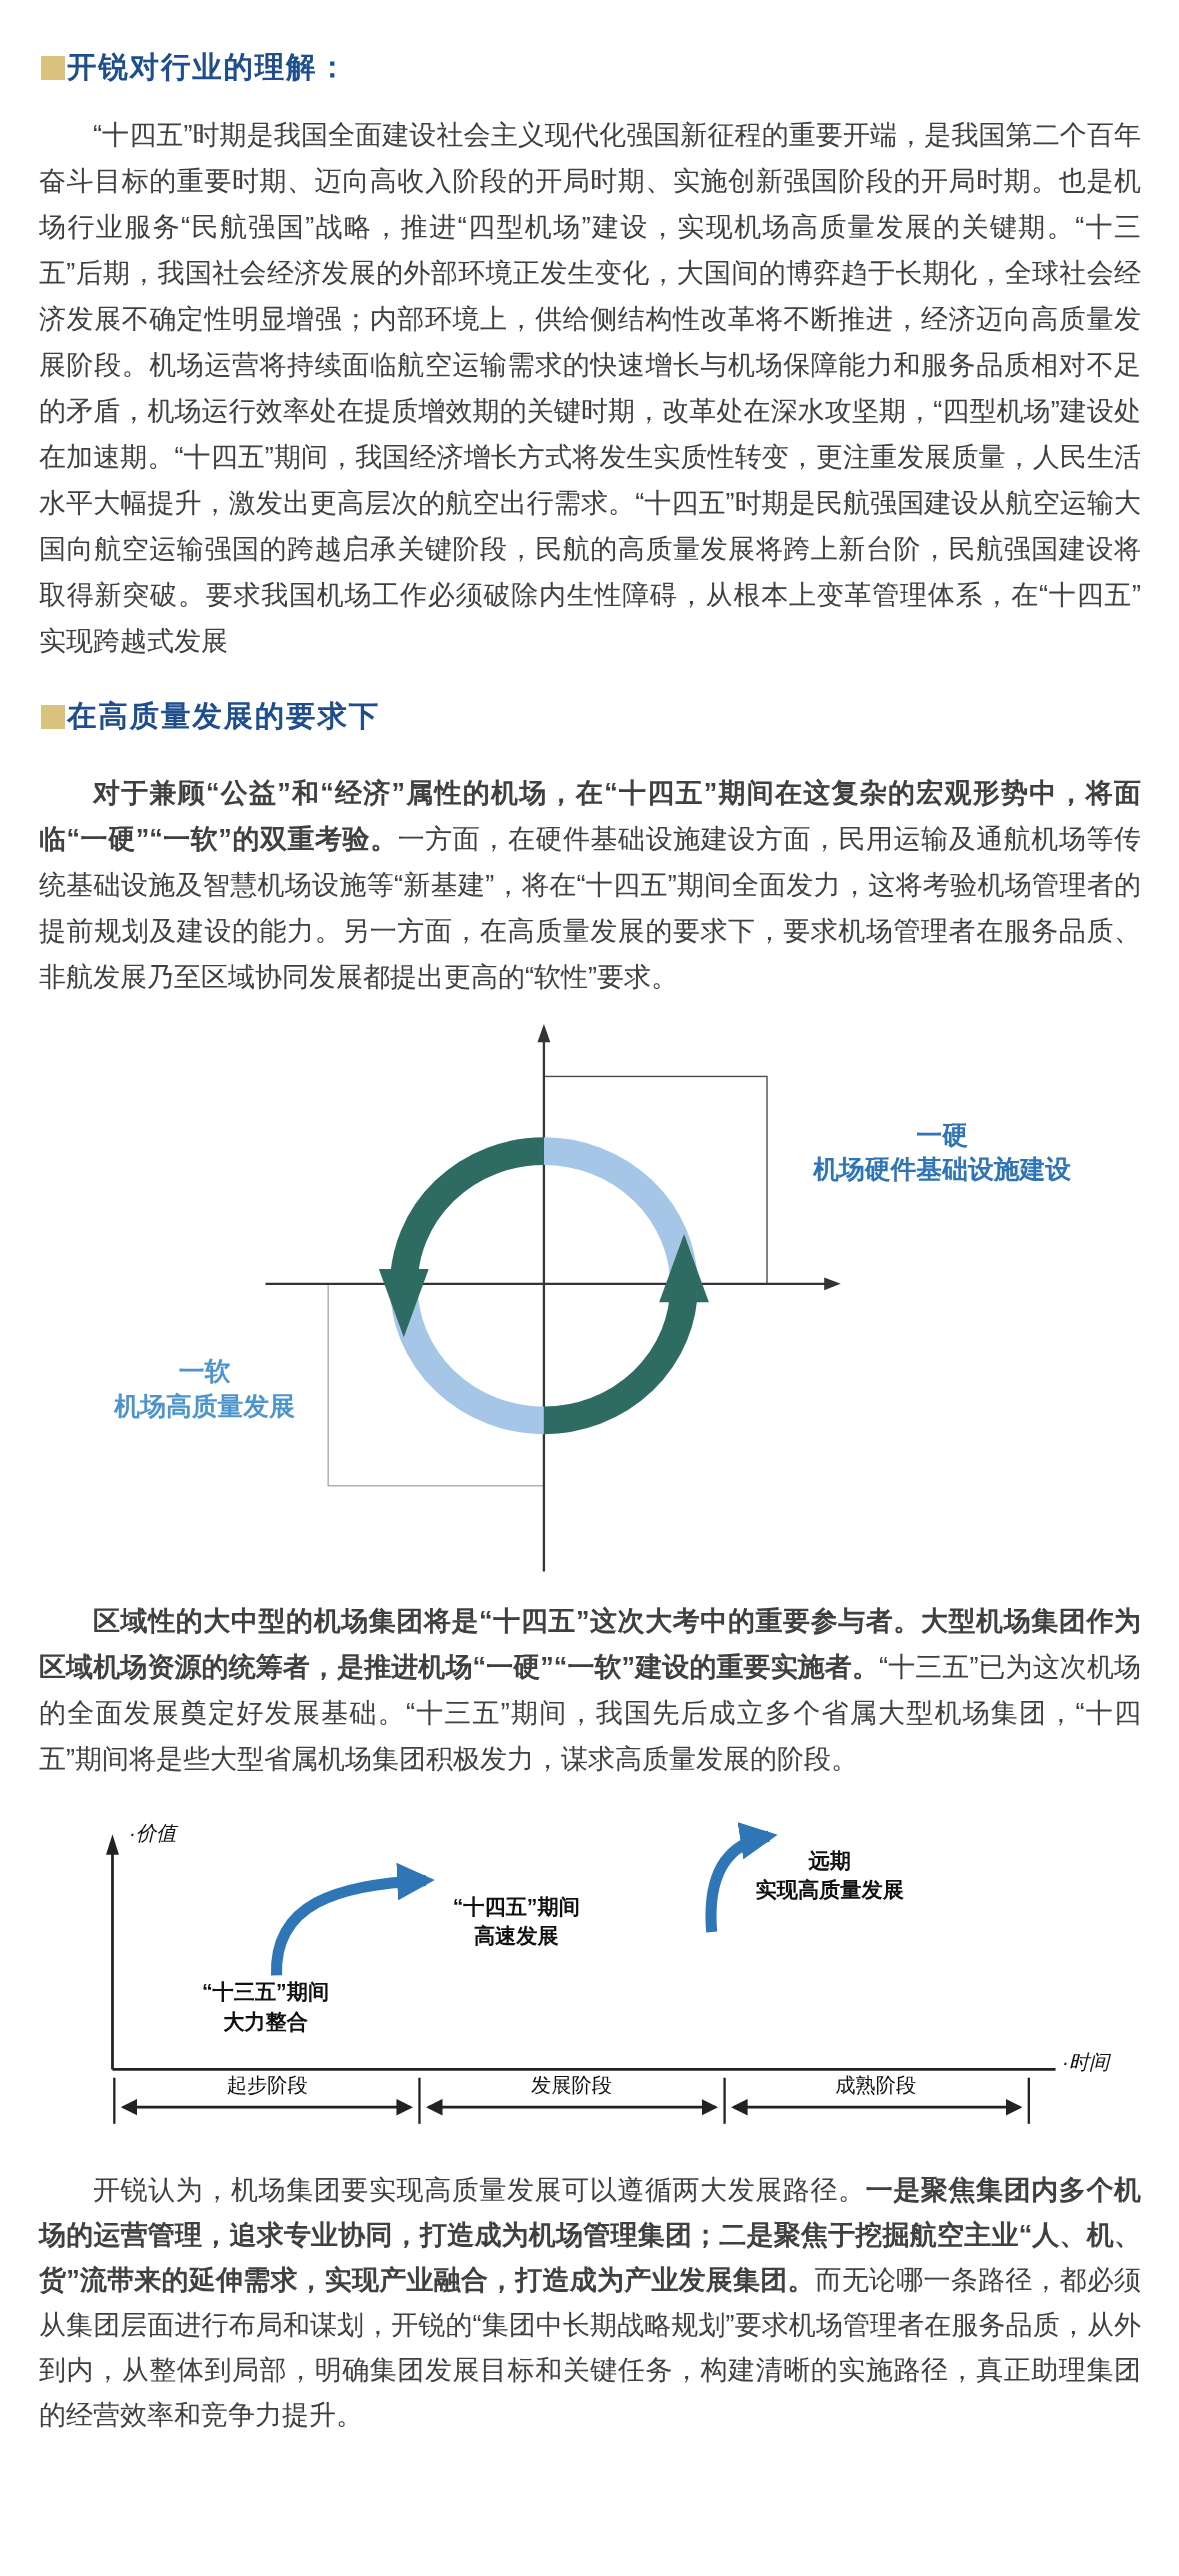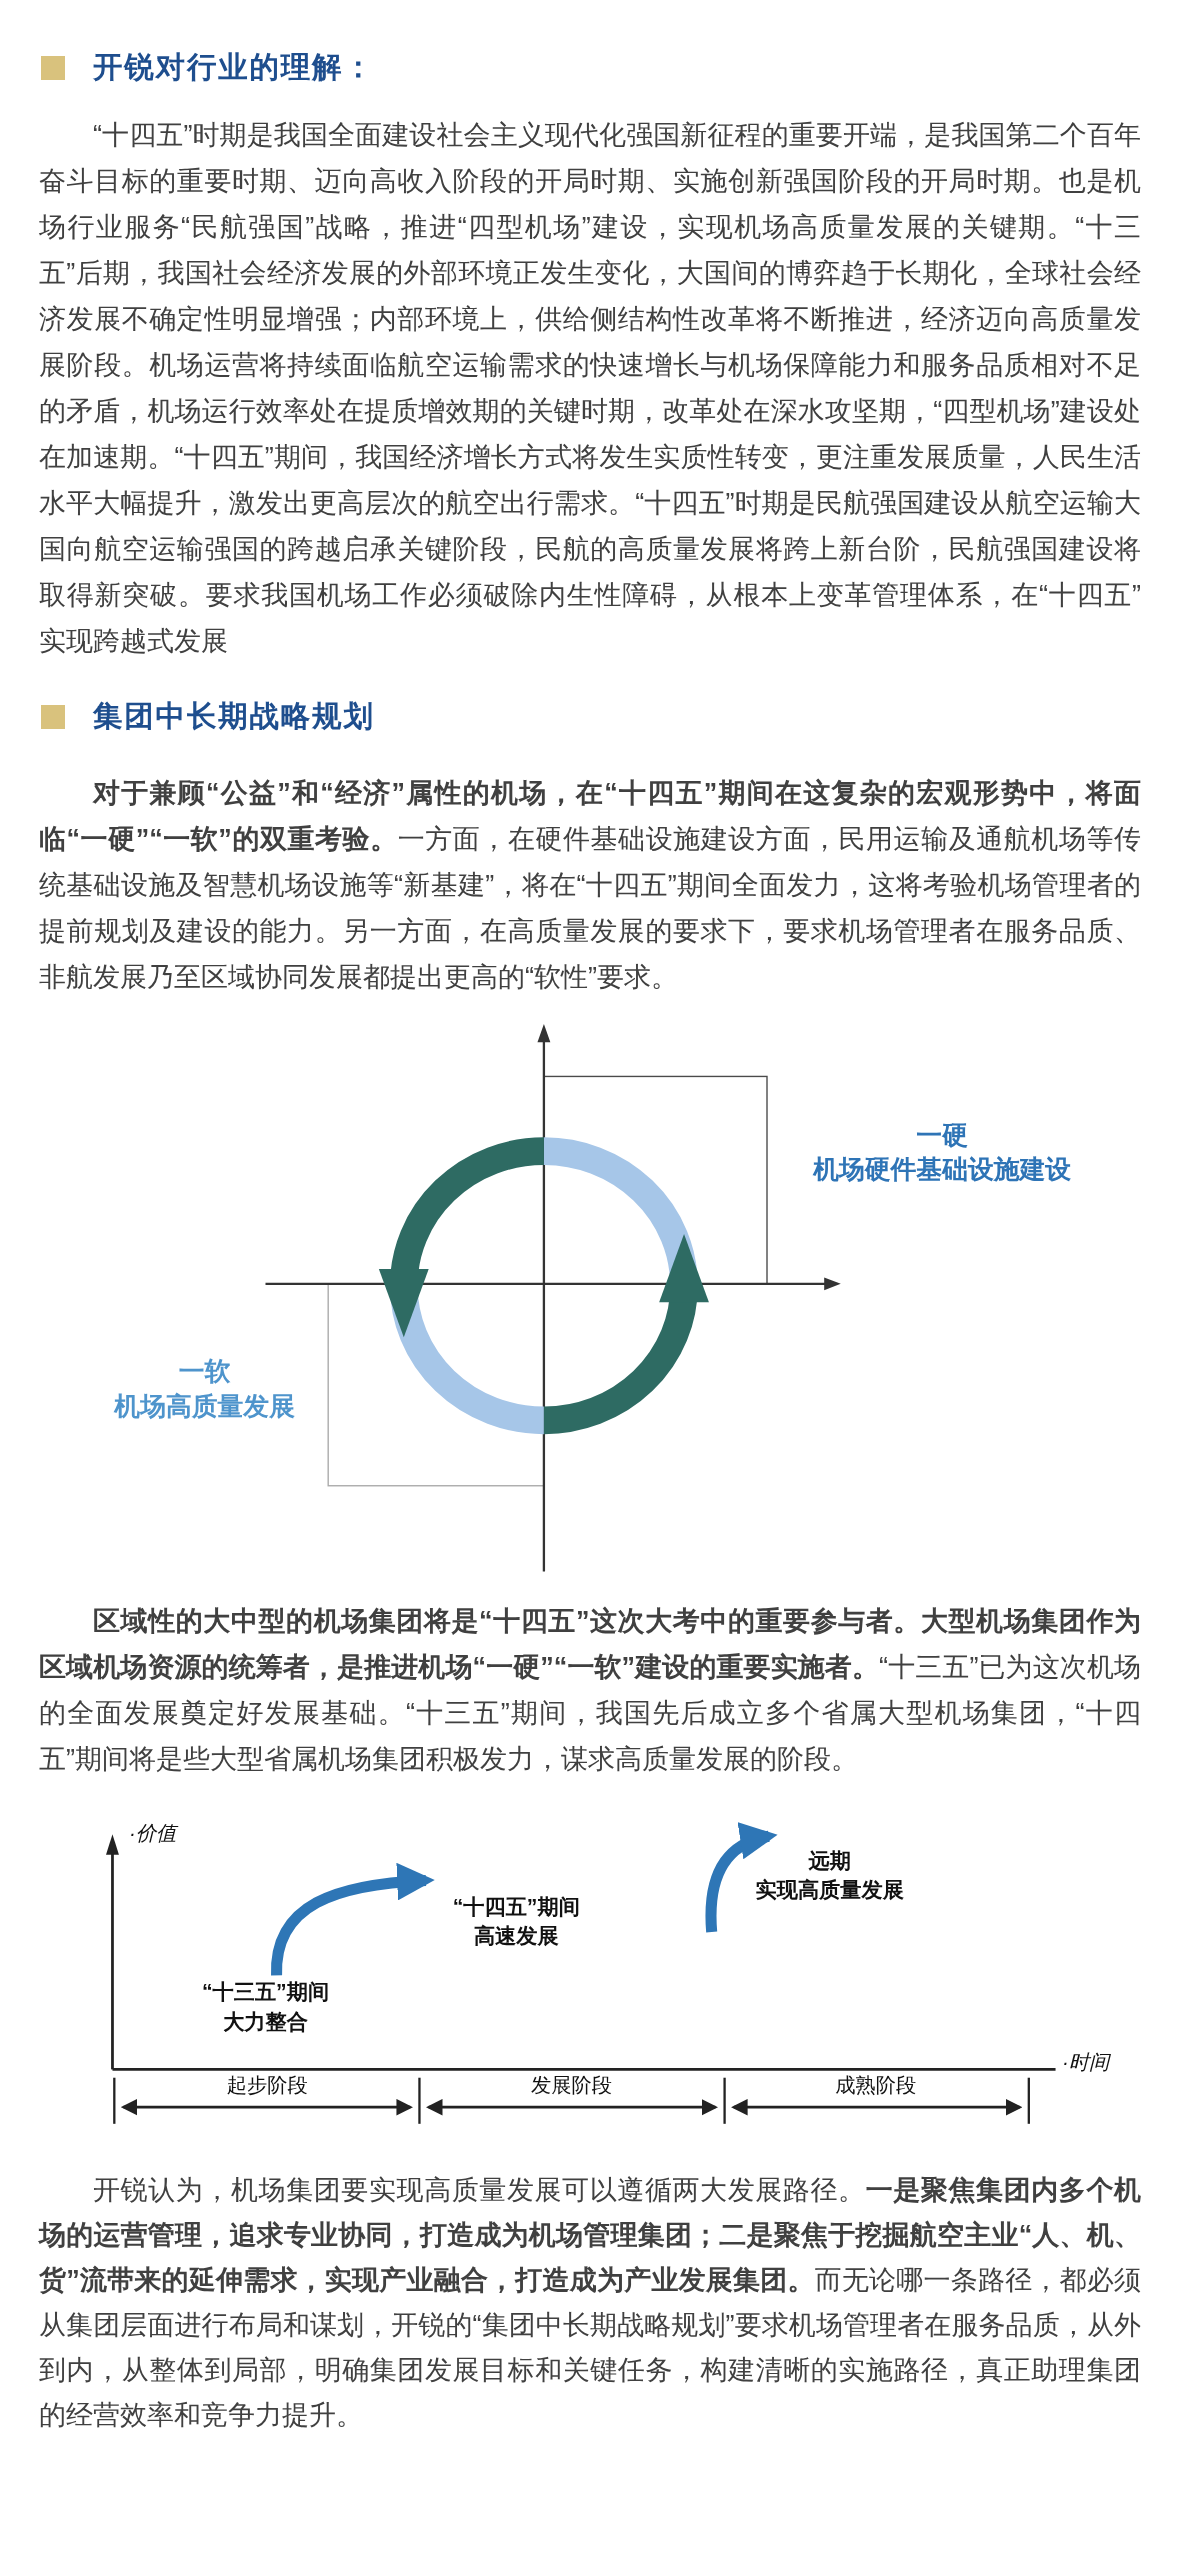--- a/index.html
+++ b/index.html
@@ -1,21 +1,21 @@
 <!DOCTYPE html>
 <html style="font-size:14.7px"><head>
 <meta charset="utf-8">
 <style>
   html,body{margin:0;padding:0;}
   body{
     width:1180px;height:2576px;position:relative;background:#ffffff;
     font-family:"Liberation Sans","DejaVu Sans",sans-serif;color:#111;
     overflow:hidden;
   }
-  .heading{position:absolute;left:41px;display:flex;align-items:center;gap:28px;}
+  .heading{position:absolute;left:41px;display:flex;align-items:center;gap:2px;}
   .sq{width:24px;height:24px;background:#d9c27d;flex:0 0 auto;}
   .heading-text{font-size:29.5px;font-weight:bold;color:#1e4e8e;letter-spacing:1.8px;white-space:nowrap;}
   .para{position:absolute;left:39px;width:1102px;font-size:27px;line-height:46px;
         color:#404040;text-align:justify;}
   .para p{margin:0;text-indent:2em;}
   .para .bold{font-weight:bold;}
   .p45{line-height:45px;}
   svg{position:absolute;left:0;}
   svg text{font-family:"Liberation Sans","DejaVu Sans",sans-serif;}
   .lbl-hard{font-size:28px;font-weight:bold;fill:#2e74b6;}
@@ -31,21 +31,21 @@
   <div class="sq"></div>
   <div class="heading-text">开锐对行业的理解：</div>
 </div>
 
 <div class="para" style="top:112px;">
   <p><span>“十四五”时期是我国全面建设社会主义现代化强国新征程的重要开端，是我国第二个百年奋斗目标的重要时期、迈向高收入阶段的开局时期、实施创新强国阶段的开局时期。也是机场行业服务“民航强国”战略，推进“四型机场”建设，实现机场高质量发展的关键期。“十三五”后期，我国社会经济发展的外部环境正发生变化，大国间的博弈趋于长期化，全球社会经济发展不确定性明显增强；内部环境上，供给侧结构性改革将不断推进，经济迈向高质量发展阶段。机场运营将持续面临航空运输需求的快速增长与机场保障能力和服务品质相对不足的矛盾，机场运行效率处在提质增效期的关键时期，改革处在深水攻坚期，“四型机场”建设处在加速期。“十四五”期间，我国经济增长方式将发生实质性转变，更注重发展质量，人民生活水平大幅提升，激发出更高层次的航空出行需求。“十四五”时期是民航强国建设从航空运输大国向航空运输强国的跨越启承关键阶段，民航的高质量发展将跨上新台阶，民航强国建设将取得新突破。要求我国机场工作必须破除内生性障碍，从根本上变革管理体系，在“十四五” 实现跨越式发展</span></p>
 </div>
 
 <div class="heading" style="top:697px;">
   <div class="sq"></div>
-  <div class="heading-text">集团中长期战略规划</div>
+  <div class="heading-text">在高质量发展的要求下</div>
 </div>
 
 <div class="para" style="top:770px;">
   <p><span class="bold">对于兼顾“公益”和“经济”属性的机场，在“十四五”期间在这复杂的宏观形势中，将面临“一硬”“一软”的双重考验。</span><span>一方面，在硬件基础设施建设方面，民用运输及通航机场等传统基础设施及智慧机场设施等“新基建”，将在“十四五”期间全面发力，这将考验机场管理者的提前规划及建设的能力。另一方面，在高质量发展的要求下，要求机场管理者在服务品质、非航发展乃至区域协同发展都提出更高的“软性”要求。</span></p>
 </div>
 
 <svg style="top:1009px;" width="1180" height="570" viewBox="0 0 1280 618">
 
   <rect x="590" y="73" width="242" height="225" fill="none" stroke="#4a4a4a" stroke-width="1.5"></rect>
   <rect x="356" y="298" width="234" height="219" fill="none" stroke="#aaaaaa" stroke-width="1.5"></rect>

